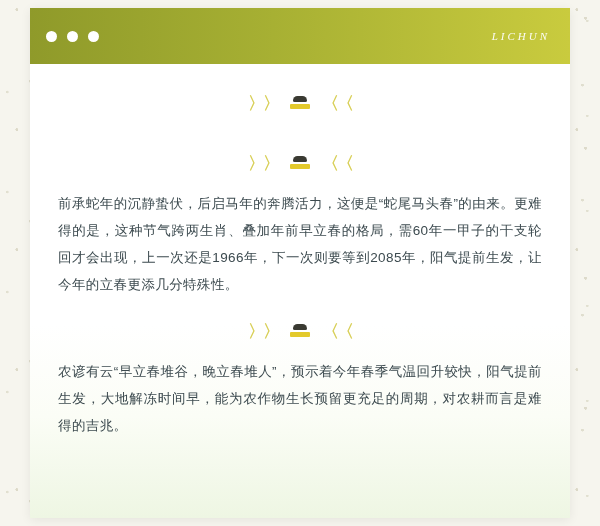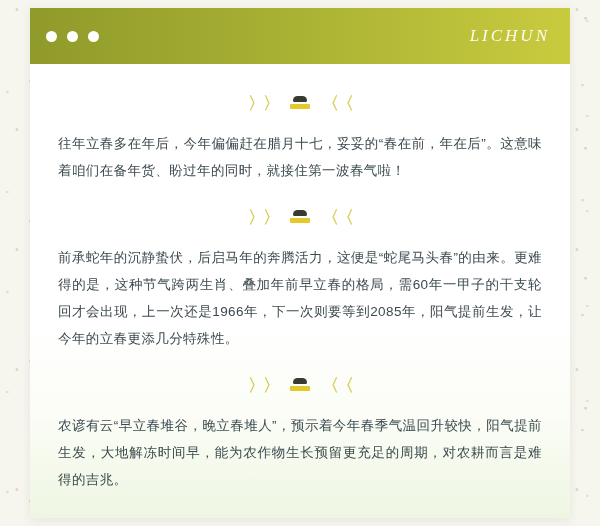--- a/index.html
+++ b/index.html
@@ -58,21 +58,21 @@
     height: 11px;
     border-radius: 50%;
     background: #ffffff;
   }
   .header-label {
     position: absolute;
     right: 20px;
     top: 50%;
     transform: translateY(-50%);
     color: #ffffff;
-    font-size: 17px;
+    font-size: 11px;
     letter-spacing: 3px;
     font-family: "Liberation Serif", serif;
     font-style: italic;
     opacity: .95;
   }
   .content {
     padding: 6px 28px 0 28px;
   }
   .divider {
     display: flex;
@@ -142,21 +142,20 @@
   <div class="content">
 
     <div class="divider">
       <span class="chev">〉〉</span>
       <span class="ornament">
         <span class="top"></span>
           <span class="bot"></span>
       </span>
       <span class="chev">〈〈</span>
     </div>
-    <p class="para">往年立春多在年后，今年偏偏赶在腊月十七，妥妥的“春在前，年在后”。这意味着咱们在备年货、盼过年的同时，就接住第一波春气啦！</p>
 
     <div class="divider">
       <span class="chev">〉〉</span>
       <span class="ornament">
         <span class="top"></span>
           <span class="bot"></span>
       </span>
       <span class="chev">〈〈</span>
     </div>
     <p class="para">前承蛇年的沉静蛰伏，后启马年的奔腾活力，这便是“蛇尾马头春”的由来。更难得的是，这种节气跨两生肖、叠加年前早立春的格局，需60年一甲子的干支轮回才会出现，上一次还是1966年，下一次则要等到2085年，阳气提前生发，让今年的立春更添几分特殊性。</p>

